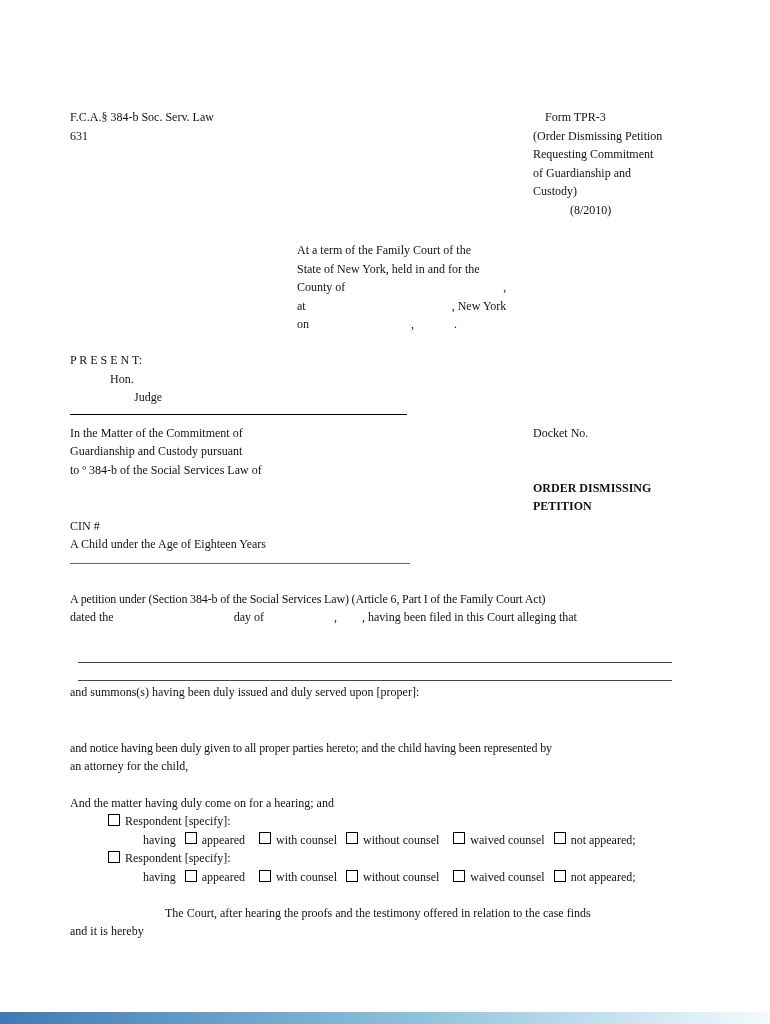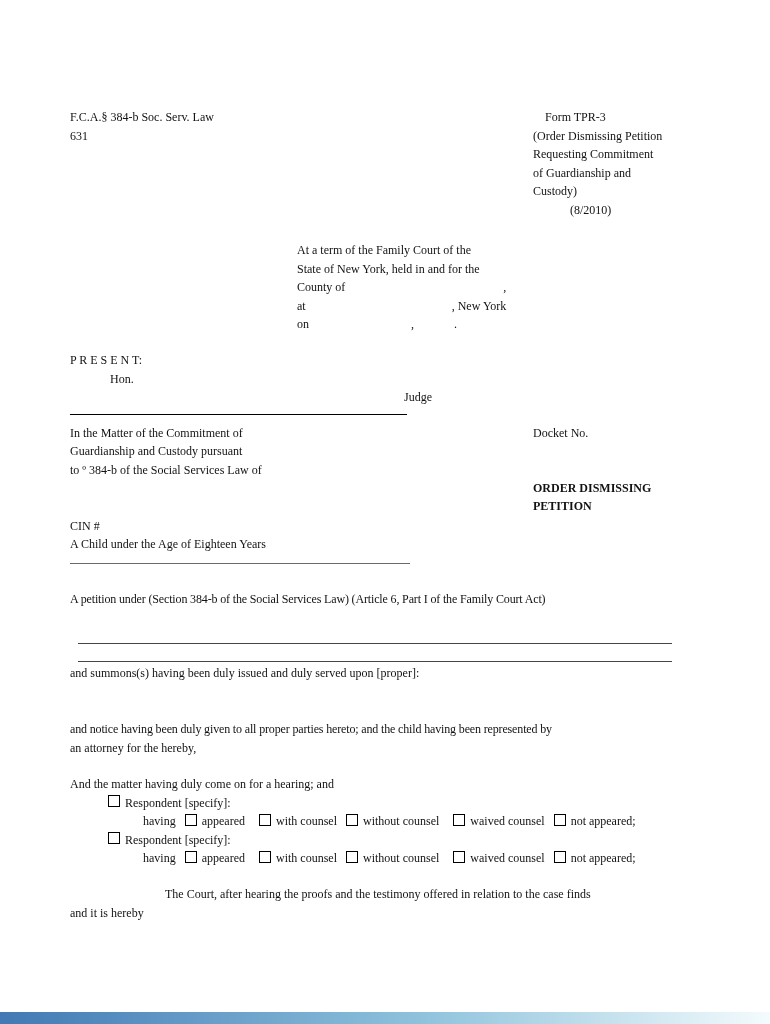--- a/index.html
+++ b/index.html
@@ -25,21 +25,21 @@
   .hdr-right { position: absolute; left: 463px; top: 0; width: 170px; }
   .ind-12 { padding-left: 12px; }
   .ind-37 { padding-left: 37px; }
 
   
   .term { margin-left: 227px; margin-top: 21px; }
 
   
   .present { margin-top: 17px; }
   .ind-hon   { margin-left: 40px; }
-  .ind-judge { margin-left: 64px; text-align: center; }
+  .ind-judge { margin-left: 64px; }
 
   .rule-short {
     width: 337px; height: 0;
     border-top: 1.5px solid #000;
     margin-top: 7px;
   }
   .rule-short2 {
     width: 340px; height: 0;
     border-top: 1.3px solid #6a6a6a;
     margin-top: 9px;
@@ -152,33 +152,36 @@
       <div class="order-title">
         <div>ORDER DISMISSING</div>
         <div>PETITION</div>
       </div>
     </div>
 
     <div class="rule-short2"></div>
 
     <div class="petition">
       <div class="nowrap tight">A petition under (Section 384-b of the Social Services Law) (Article 6, Part I of the Family Court Act)</div>
+      <div class="nowrap">
+        <span>dated the</span><span class="blank b-date1"></span><span>day of</span><span class="blank b-date2"></span><span>,</span><span class="blank b-date3"></span><span>, having been filed in this Court alleging that</span>
+      </div>
     </div>
 
     <div class="writein-wrap">
       <div class="rule-long"></div>
       <div class="writein-gap"></div>
       <div class="rule-long"></div>
     </div>
 
     <div class="summons nowrap">and summons(s) having been duly issued and duly served upon [proper]:</div>
 
     <div class="notice">
       <div class="nowrap tight">and notice having been duly given to all proper parties hereto; and the child having been represented by</div>
-      <div>an attorney for the hereby,</div>
+      <div>an attorney for the child,</div>
     </div>
 
     <div class="hearing">
       <div>And the matter having duly come on for a hearing; and</div>
 
       <div class="ind-resp nowrap">
         <span class="cb"></span><span>Respondent [specify]:</span>
       </div>
       <div class="ind-having nowrap">
         <span class="opt">having</span><span class="cb"></span><span class="opt opt-wide">appeared</span><span class="cb"></span><span class="opt">with counsel</span><span class="cb"></span><span class="opt opt-wide">without counsel</span><span class="cb"></span><span class="opt">waived counsel</span><span class="cb"></span><span>not appeared;</span>

